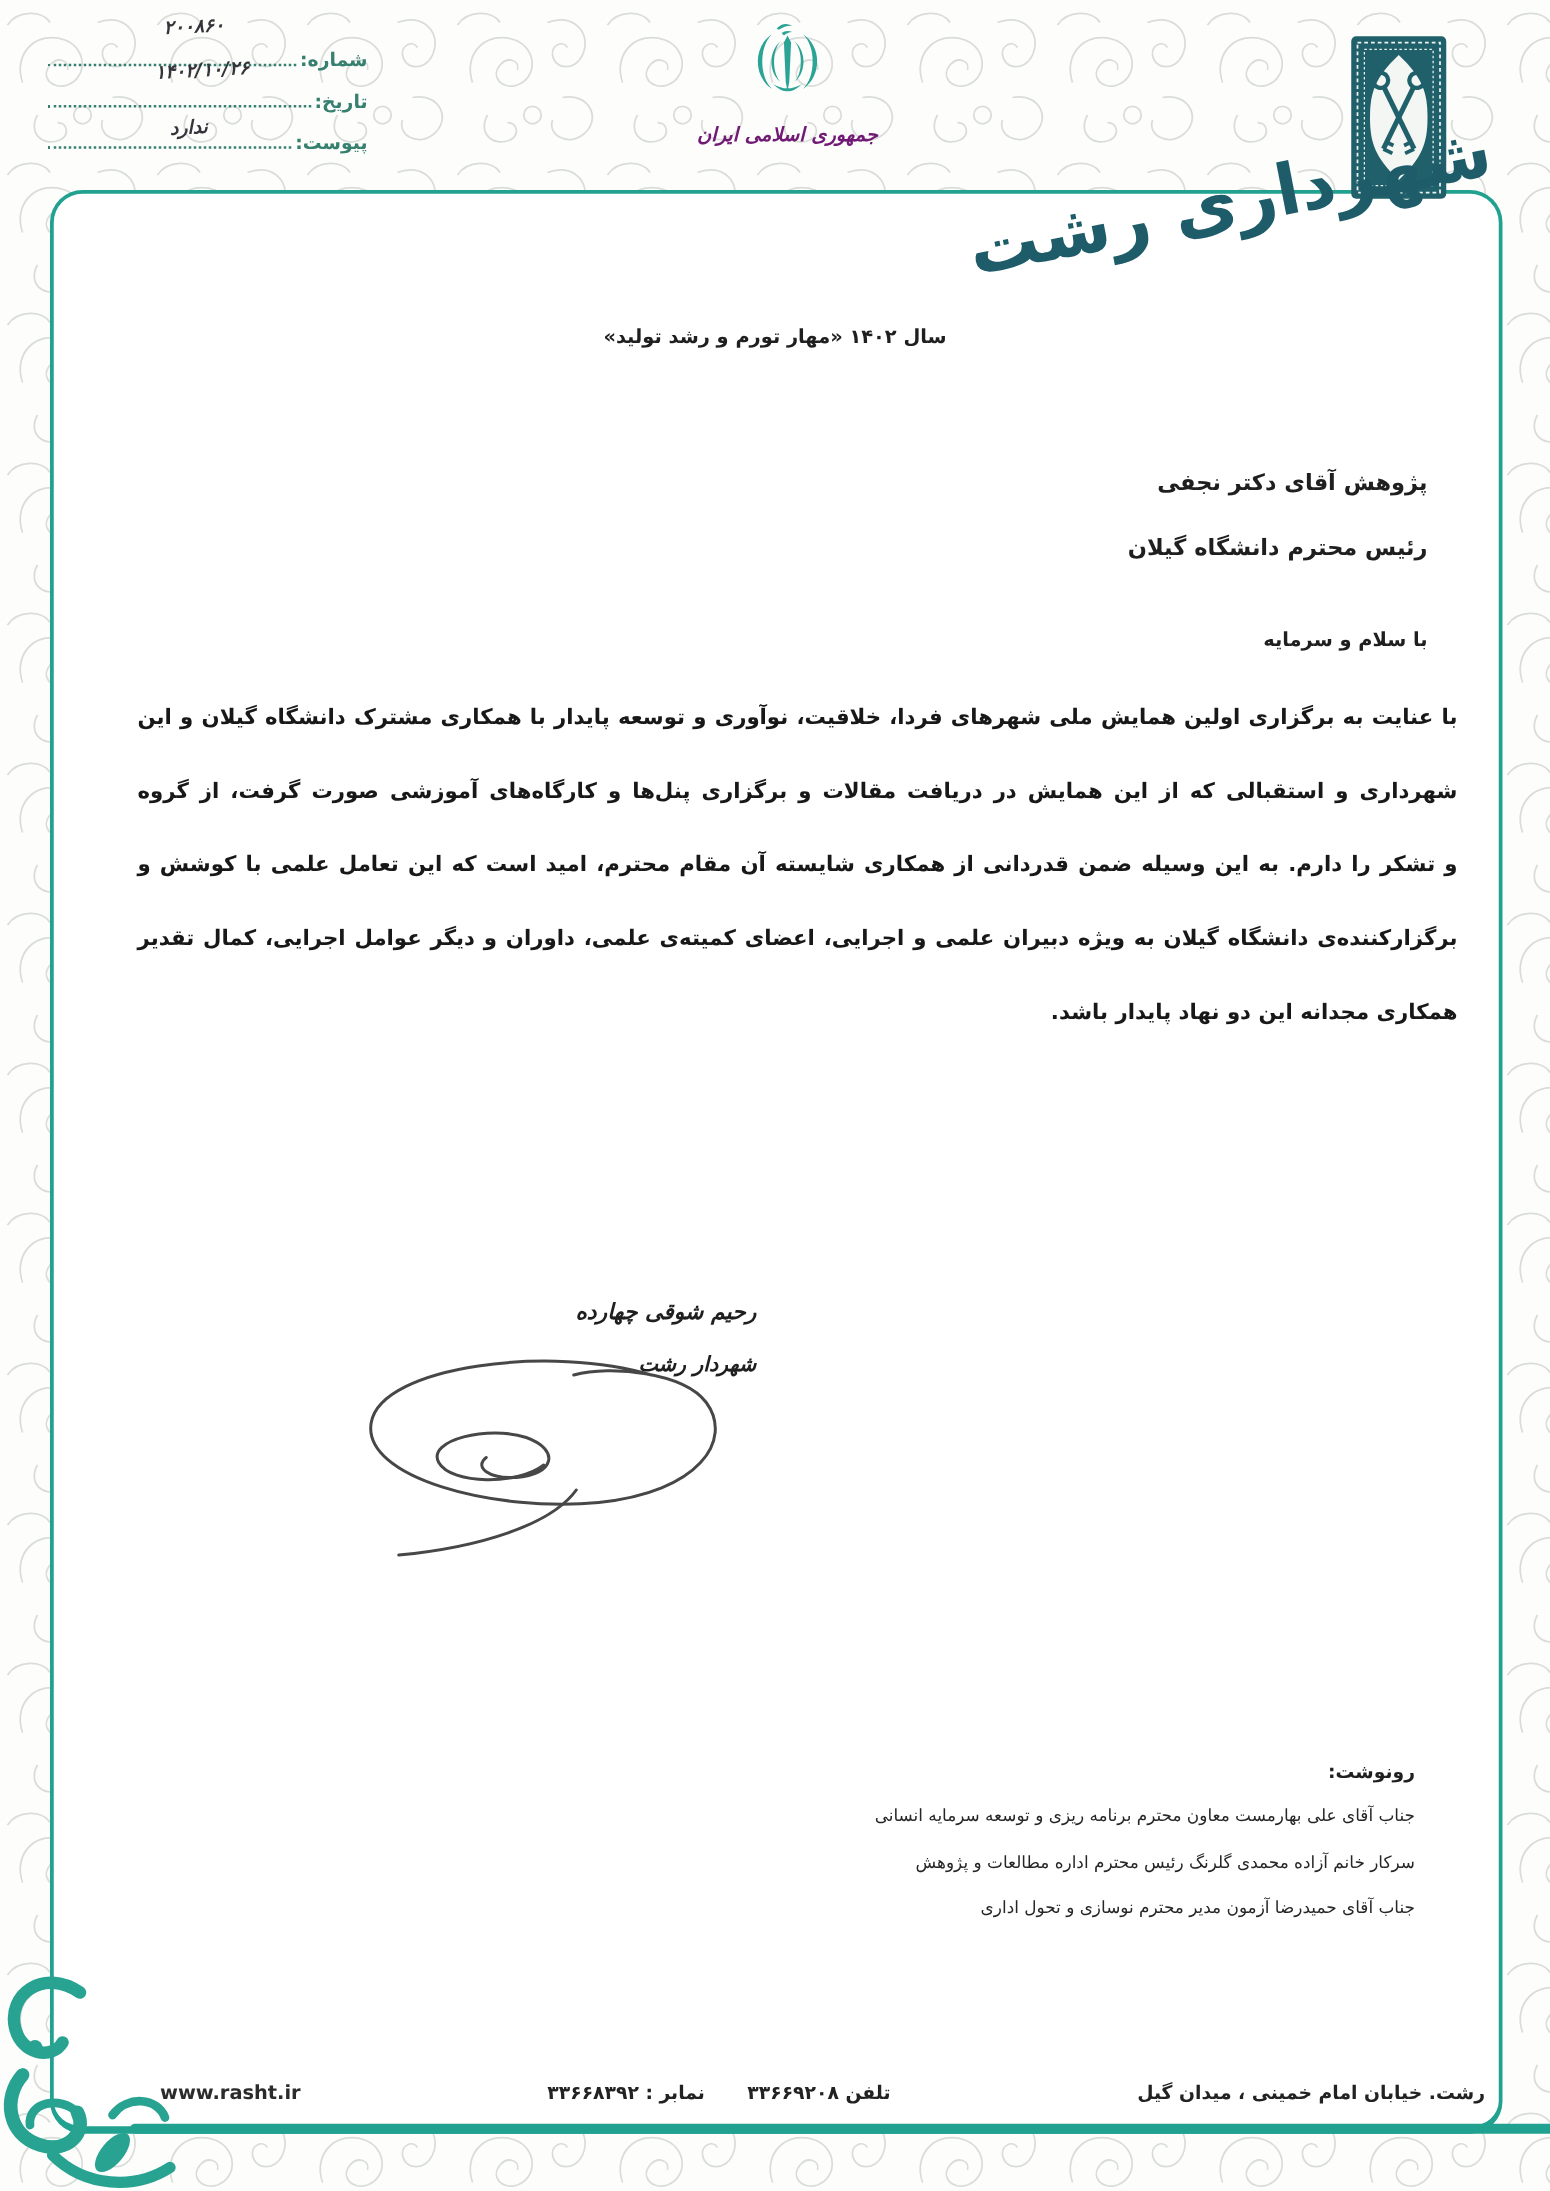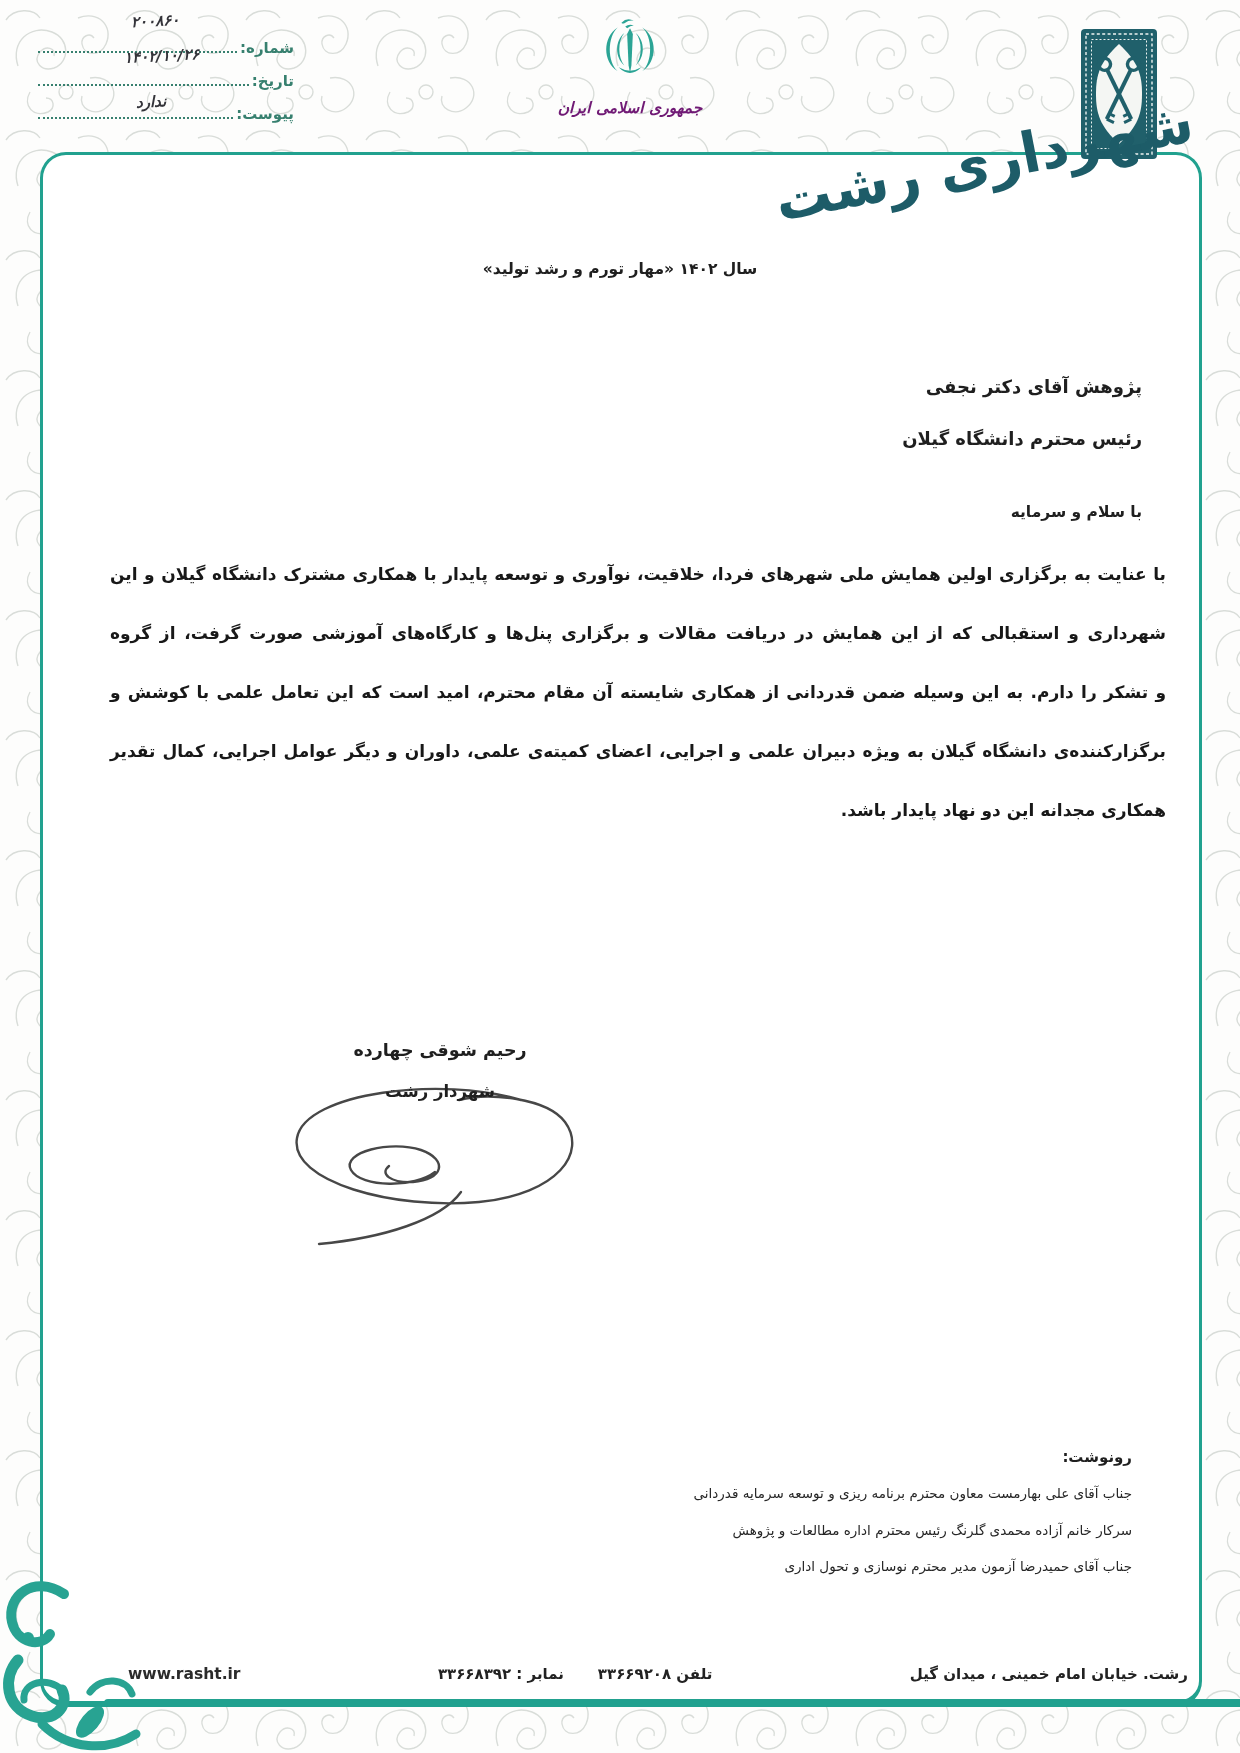--- a/index.html
+++ b/index.html
@@ -58,27 +58,27 @@
   .addr2 { position:absolute; right:98px; top:428px; font-size:18px; font-weight:700; direction:rtl; z-index:3; }
   .salutation { position:absolute; right:98px; top:503px; font-size:15.5px; font-weight:700; direction:rtl; z-index:3; }
   .body { position:absolute; left:74px; right:74px; top:545px; z-index:3; direction:rtl;margin-left:36px; }
   .body-line {
     height:59px; line-height:59px; font-size:17px; font-weight:700; color:#181818;
     text-align:justify; text-align-last:justify; white-space:nowrap0;
   }
   .body-line.last { text-align:right; text-align-last:right; }
 
   
-  .sig-wrap { position:absolute; left:275px; top:1040px; width:330px; z-index:3; text-align:center; direction:rtl; }
+  .sig-wrap { position:absolute; left:275px; top:1040px; width:330px; z-index:3; text-align:right; direction:rtl;font-style:italic; }
   .sig-name  { font-size:17.5px; font-weight:700; position:relative; z-index:2; }
   .sig-title { font-size:16.5px; font-weight:700; margin-top:22px; position:relative; z-index:2; }
   .sig-svg { position:absolute; left:-12px; top:34px; z-index:1; }
 
   
-  .cc-block { position:absolute; right:108px; top:1448px; z-index:3; direction:rtl; text-align:right; }
+  .cc-block { position:absolute; right:108px; top:1408px; z-index:3; direction:rtl; text-align:right; }
   .cc-heading { font-size:15px; font-weight:700; margin-bottom:9px; }
   .cc-item { font-size:13.5px; font-weight:400; line-height:36.5px; color:#262626; }
 
   
   .footer-row {
     position:absolute; left:128px; right:52px; top:1656px; height:36px; z-index:3;
     display:flex; direction:rtl; justify-content:space-between; align-items:center;
     font-size:15px; font-weight:700; color:#222;
   }
   .footer-contact { display:flex; direction:rtl; gap:34px; }
@@ -183,21 +183,21 @@
       <g fill="none" stroke="#474747" stroke-width="2.4" stroke-linecap="round">
         <path d="M258,26 C180,2 42,18 34,64 C26,108 132,136 216,128 C296,120 324,78 302,48 C284,24 226,18 196,26"></path>
         <path d="M172,98 C152,114 98,114 88,96 C78,78 128,66 158,76 C186,86 180,106 150,108 C128,109 116,100 126,92"></path>
         <path d="M198,118 C178,146 120,164 56,170"></path>
       </g>
     </svg>
   </div>
 
   <div class="cc-block">
     <div class="cc-heading">رونوشت:</div>
-    <div class="cc-item">جناب آقای علی بهارمست معاون محترم برنامه ریزی و توسعه سرمایه قدردانی</div>
+    <div class="cc-item">جناب آقای علی بهارمست معاون محترم برنامه ریزی و توسعه سرمایه انسانی</div>
     <div class="cc-item">سرکار خانم آزاده محمدی گلرنگ رئیس محترم اداره مطالعات و پژوهش</div>
     <div class="cc-item">جناب آقای حمیدرضا آزمون مدیر محترم نوسازی و تحول اداری</div>
   </div>
 
   <div class="footer-row">
     <span>رشت. خیابان امام خمینی ، میدان گیل</span>
     <span class="footer-contact">
       <span>تلفن ۳۳۶۶۹۲۰۸</span>
       <span>نمابر : ۳۳۶۶۸۳۹۲</span>
     </span>

